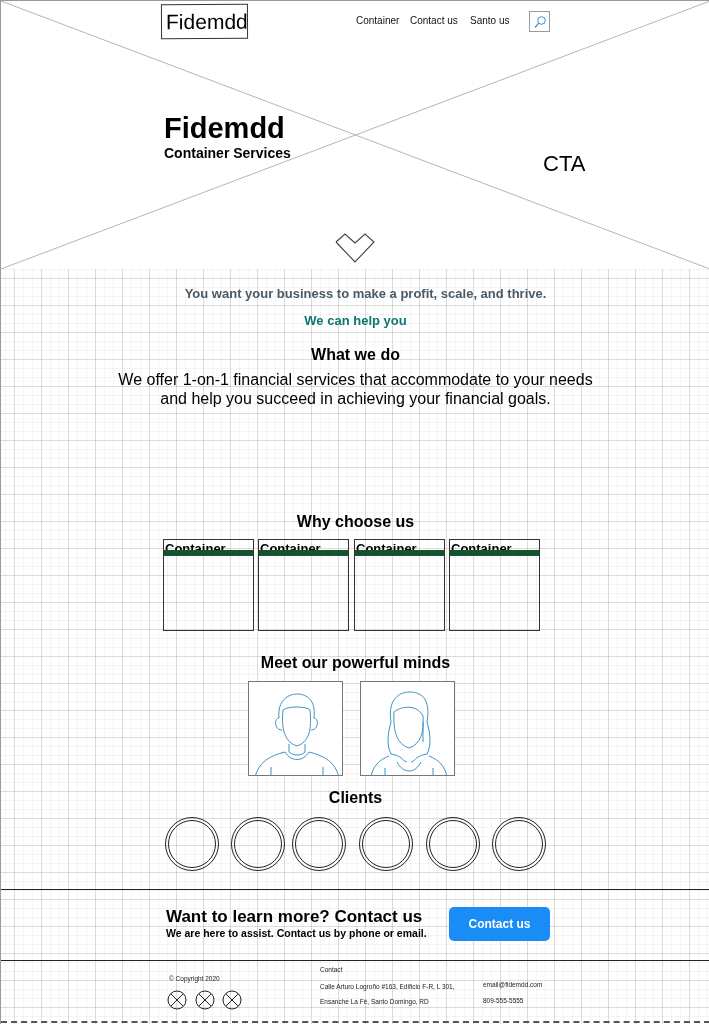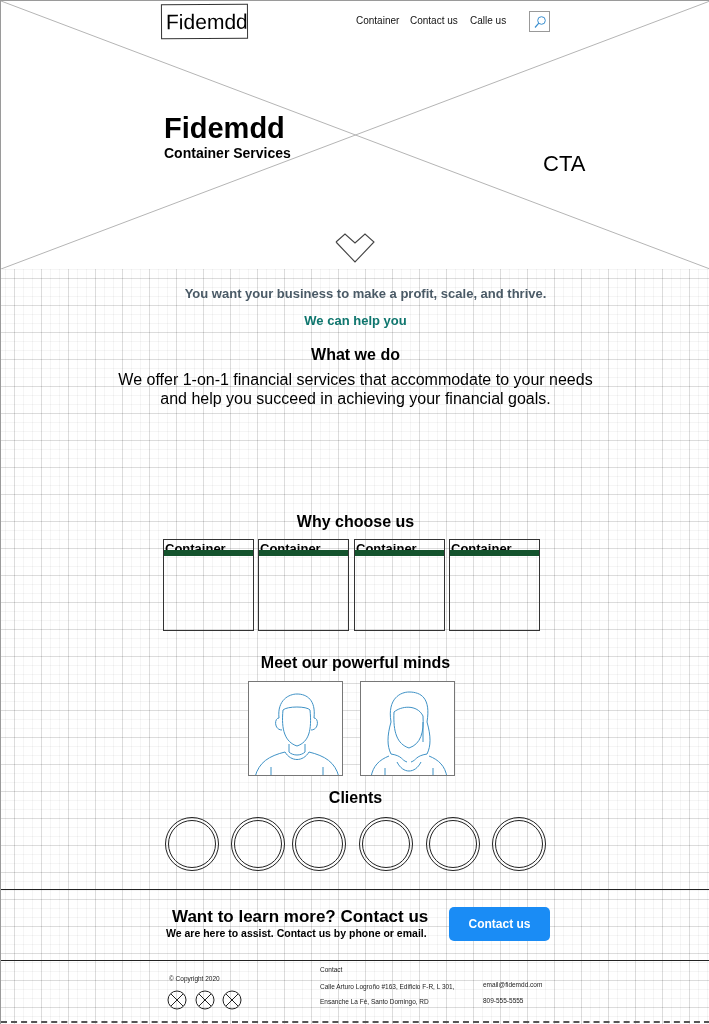--- a/index.html
+++ b/index.html
@@ -75,21 +75,21 @@
   .client {
     position: absolute; top: 816px; width: 54px; height: 54px; border-radius: 50%;
     border: 1px solid #222;
   }
   .client::after {
     content: ""; position: absolute; left: 2px; top: 2px; right: 2px; bottom: 2px;
     border-radius: 50%; border: 1px solid #222;
   }
 
   .cta-band { position: absolute; left: 0; top: 888px; width: 709px; height: 72px; border-top: 1px solid #222; border-bottom: 1px solid #222; }
-  .cta-title { position: absolute; left: 165px; top: 906px; font-size: 17px; font-weight: bold; margin-left: 6px; }
+  .cta-title { position: absolute; left: 165px; top: 906px; font-size: 17px; font-weight: bold; }
   .cta-sub { position: absolute; left: 165px; top: 926px; font-size: 10.5px; font-weight: bold; }
   .cta-btn {
     position: absolute; left: 448px; top: 906px; width: 101px; height: 34px;
     background: #1a8cf5; color: #fff; border-radius: 5px; border: none;
     font-family: "Liberation Sans", sans-serif; font-size: 12px; font-weight: bold;
   }
 
   .foot-copy { position: absolute; left: 168px; top: 974px; font-size: 6.5px; color: #222; }
   .social { position: absolute; top: 989px; width: 20px; height: 20px; }
   .foot-contact-h { position: absolute; left: 319px; top: 965px; font-size: 6.5px; color: #222; }
@@ -108,21 +108,21 @@
   <div class="hero">
     <svg class="x" width="709" height="268">
       <line x1="0" y1="0" x2="709" y2="268" stroke="#b5b5b5" stroke-width="1"></line>
       <line x1="709" y1="0" x2="0" y2="268" stroke="#b5b5b5" stroke-width="1"></line>
     </svg>
 
     <div class="logo">Fidemdd</div>
 
     <span class="nav nav-services">Container</span>
     <span class="nav nav-contact">Contact us</span>
-    <span class="nav nav-about">Calle us</span>
+    <span class="nav nav-about">Santo us</span>
 
     <div class="search-btn">
       <svg width="14" height="14" viewBox="0 0 14 14">
         <circle cx="8.5" cy="5.5" r="3.8" fill="none" stroke="#3a8fd0" stroke-width="1"></circle>
         <line x1="5.8" y1="8.2" x2="2" y2="12.5" stroke="#3a8fd0" stroke-width="1.2"></line>
       </svg>
     </div>
 
     <div class="hero-title">Fidemdd</div>
     <div class="hero-sub">Container Services</div>

